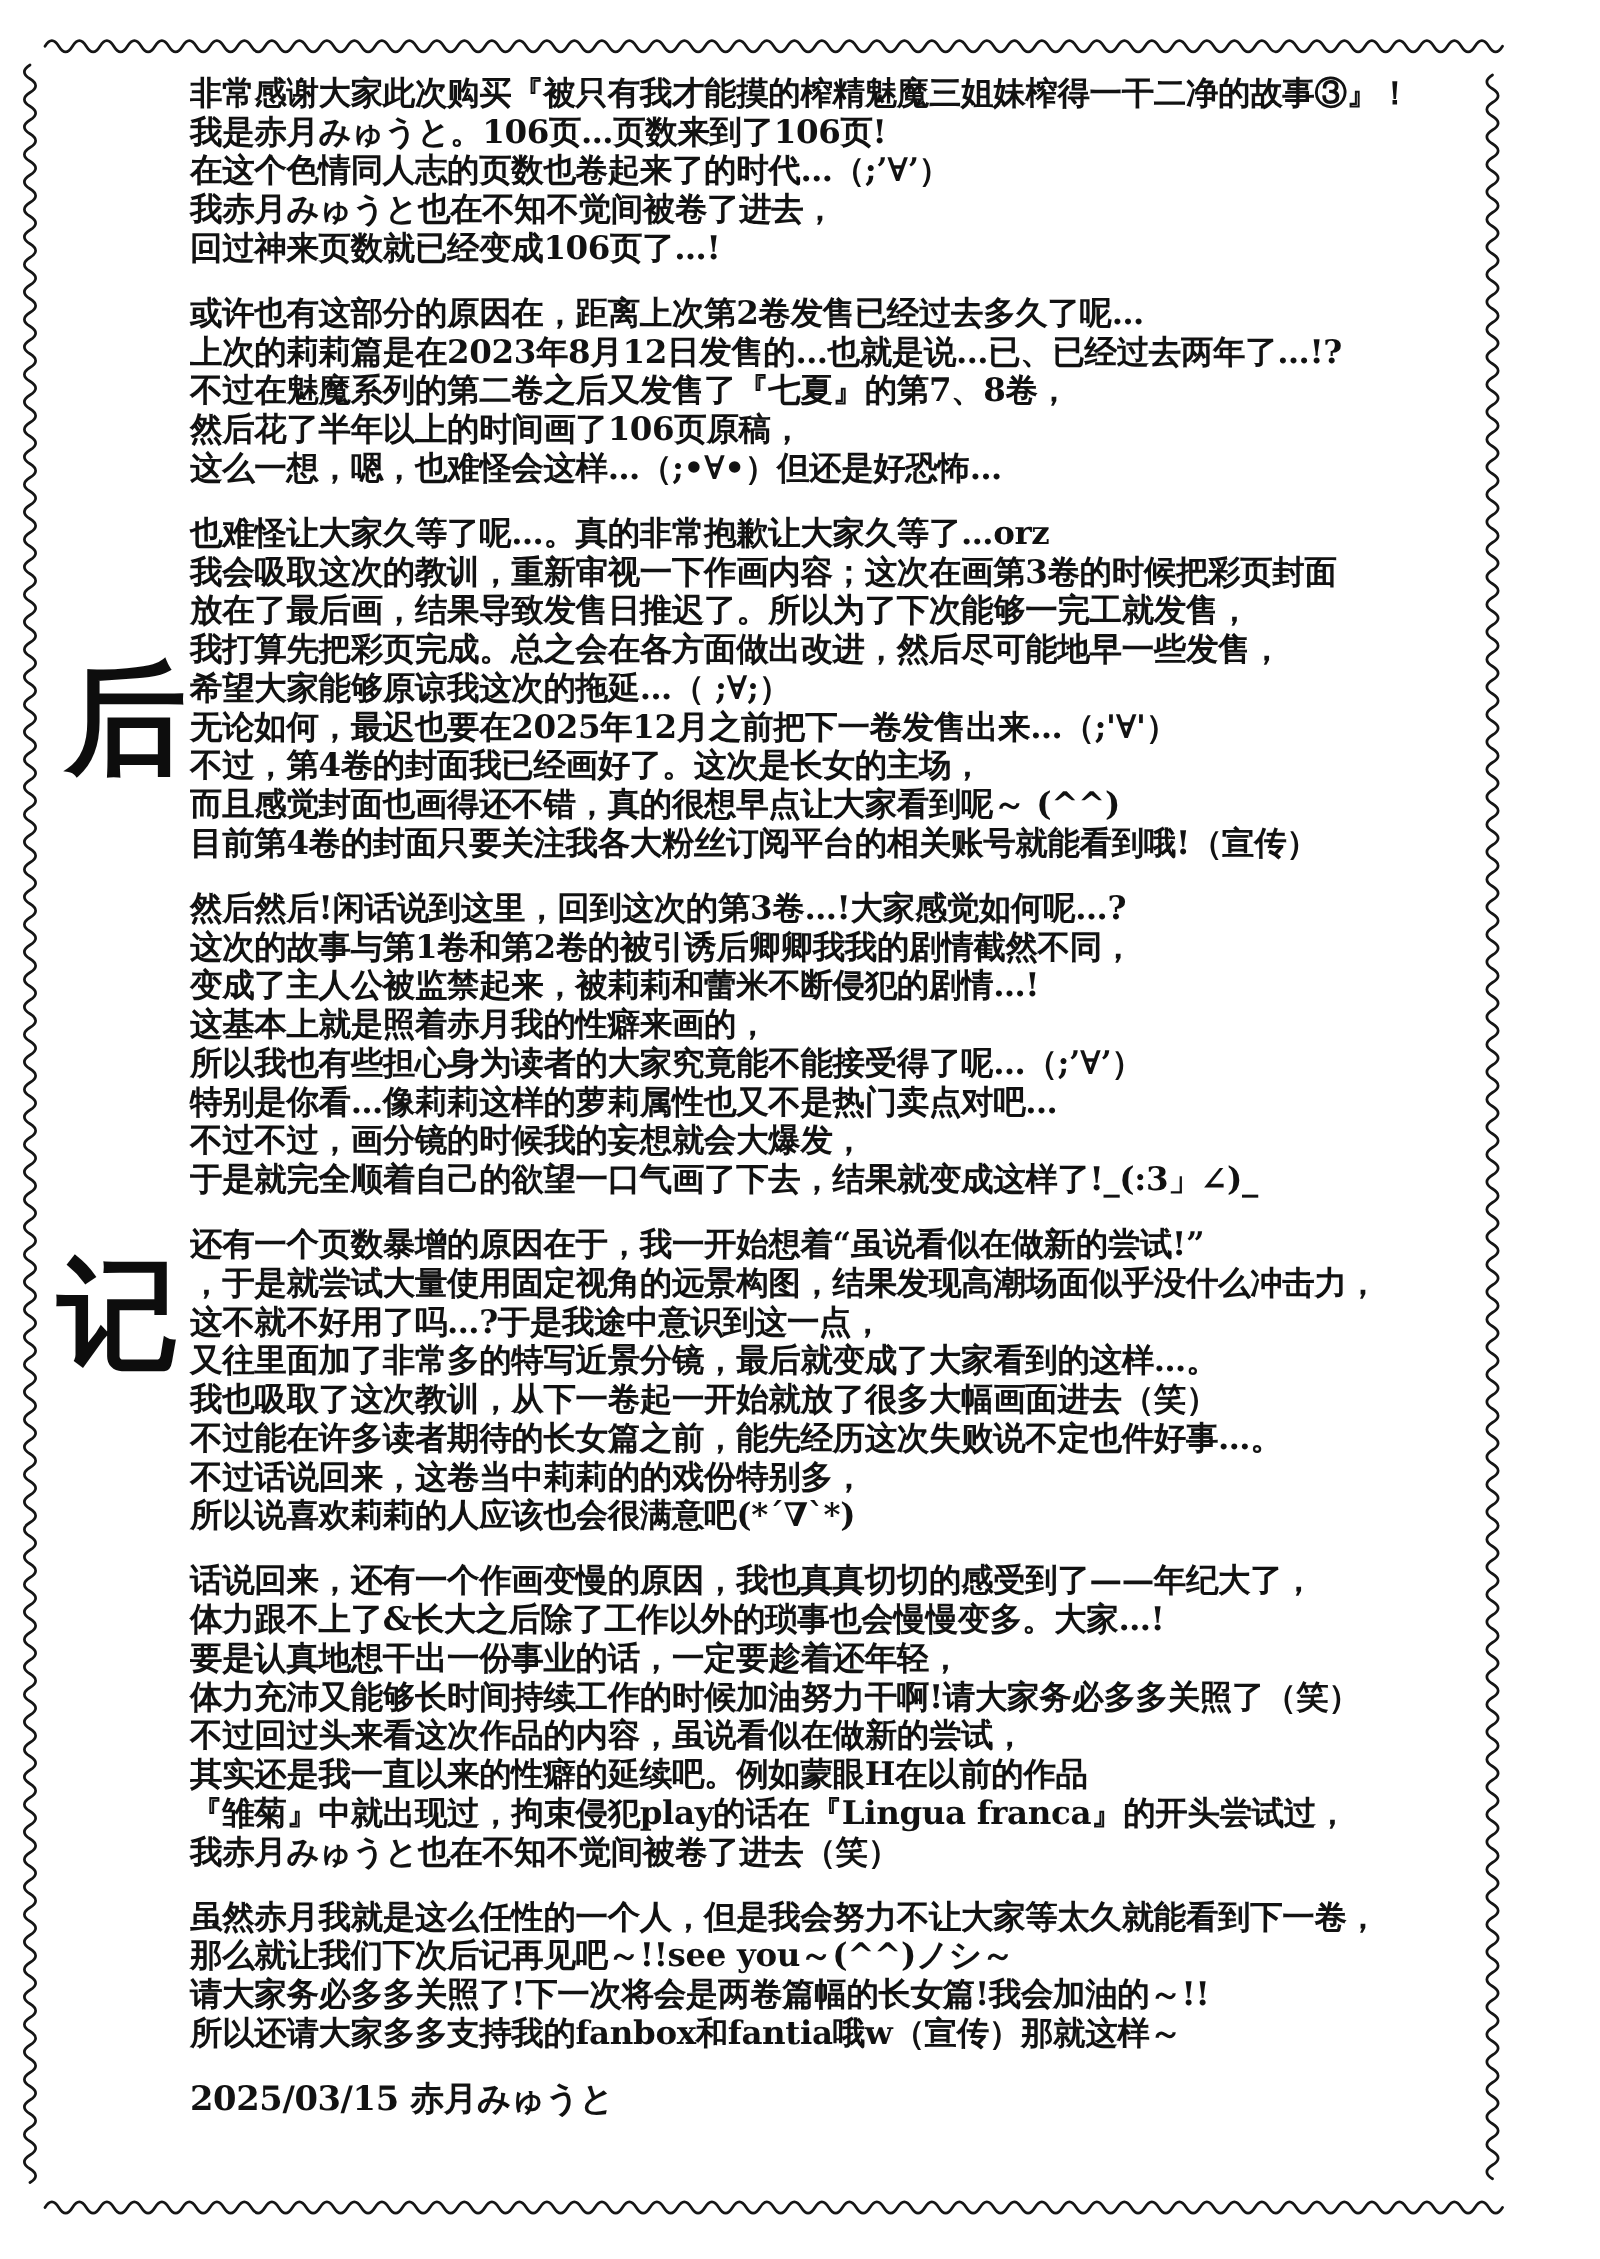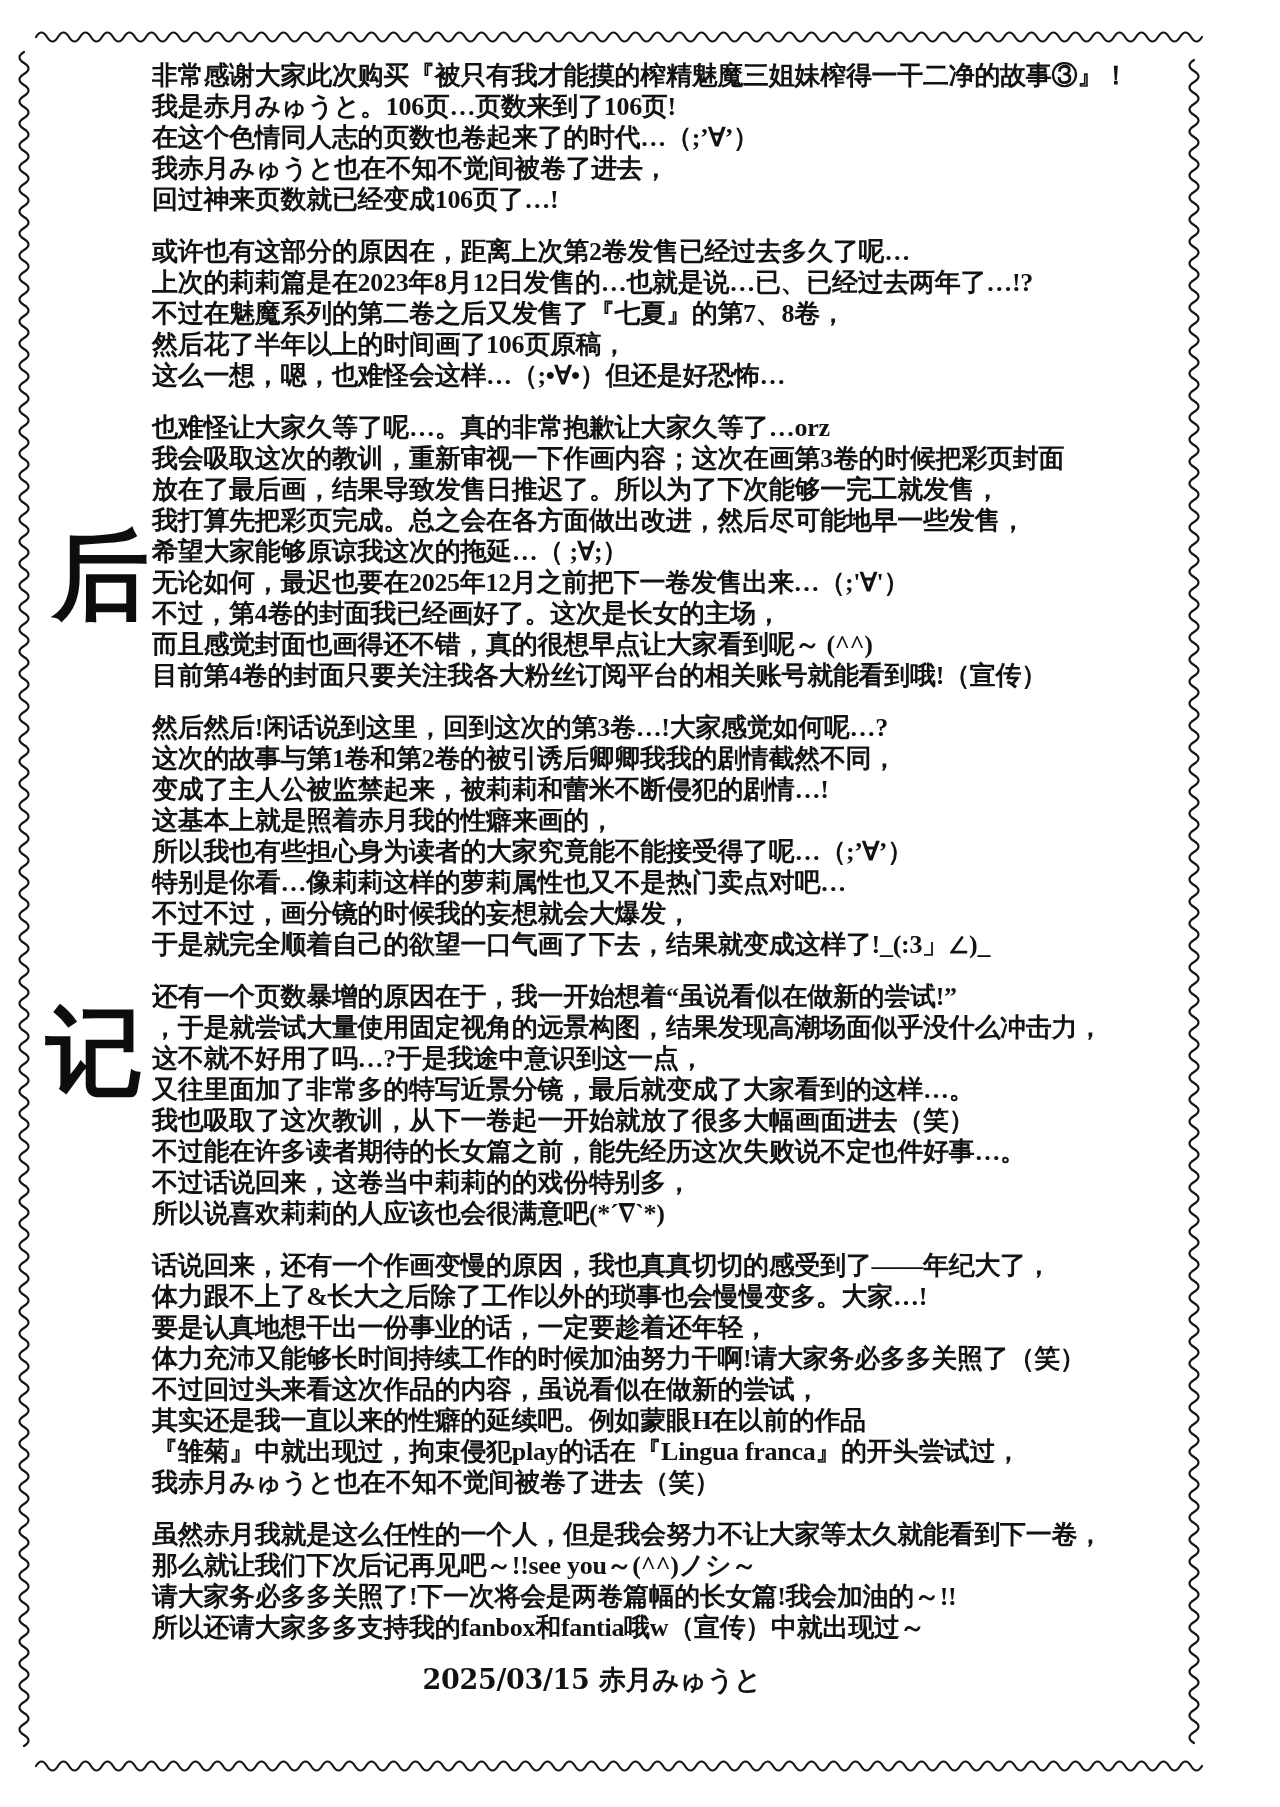--- a/index.html
+++ b/index.html
@@ -23,25 +23,24 @@
   .content{
     position:absolute;
     left:152px;top:60px;width:1012px;
     font-size:26px;font-weight:700;
     letter-spacing:-0.3px;
   }
   .para{margin:0 0 21px 0;padding:0;}
   .line{
     line-height:31px;
     white-space:nowrap;
-    font-family:Liberation Serif, serif;
   }
   .signature{
     margin-top:15px;
-    text-align:center;
+    text-align:left;
     padding-right:132px;
     font-size:27px;
     line-height:31px;
     font-weight:700;
   }
 </style>
 </head>
 <body>
 
 <svg class="border-wave" style="left:36px;top:31px;width:1176px;height:12px" viewBox="0 0 1176 12" preserveAspectRatio="none">
@@ -114,17 +113,17 @@
         <div class="line">体力充沛又能够长时间持续工作的时候加油努力干啊!请大家务必多多关照了（笑）</div>
         <div class="line">不过回过头来看这次作品的内容，虽说看似在做新的尝试，</div>
         <div class="line">其实还是我一直以来的性癖的延续吧。例如蒙眼H在以前的作品</div>
         <div class="line">『雏菊』中就出现过，拘束侵犯play的话在『Lingua franca』的开头尝试过，</div>
         <div class="line">我赤月みゅうと也在不知不觉间被卷了进去（笑）</div>
       </div>
       <div class="para">
         <div class="line">虽然赤月我就是这么任性的一个人，但是我会努力不让大家等太久就能看到下一卷，</div>
         <div class="line">那么就让我们下次后记再见吧～!!see you～(^^)ノシ～</div>
         <div class="line">请大家务必多多关照了!下一次将会是两卷篇幅的长女篇!我会加油的～!!</div>
-        <div class="line">所以还请大家多多支持我的fanbox和fantia哦w（宣传）中就出现过～</div>
+        <div class="line">所以还请大家多多支持我的fanbox和fantia哦w（宣传）那就这样～</div>
       </div>
     </div>
   <div class="signature">2025/03/15 赤月みゅうと</div>
 </div>
 
 </body></html>

